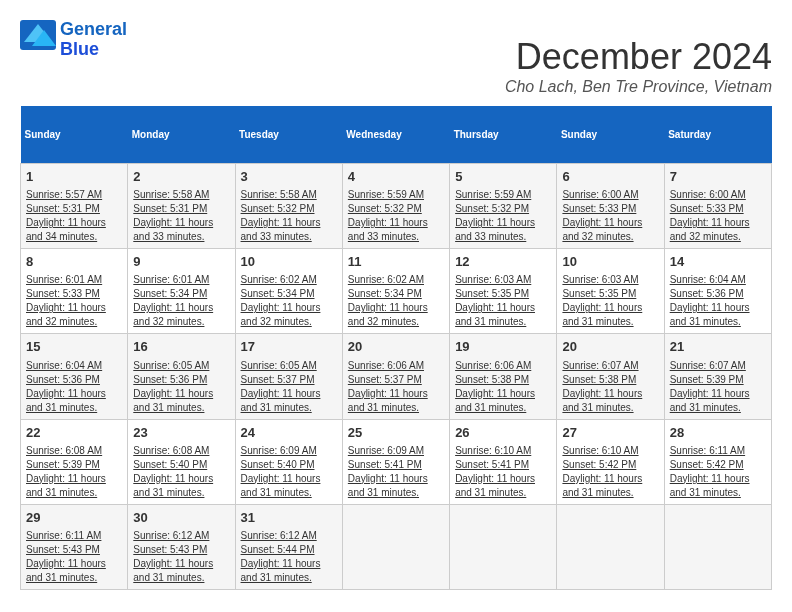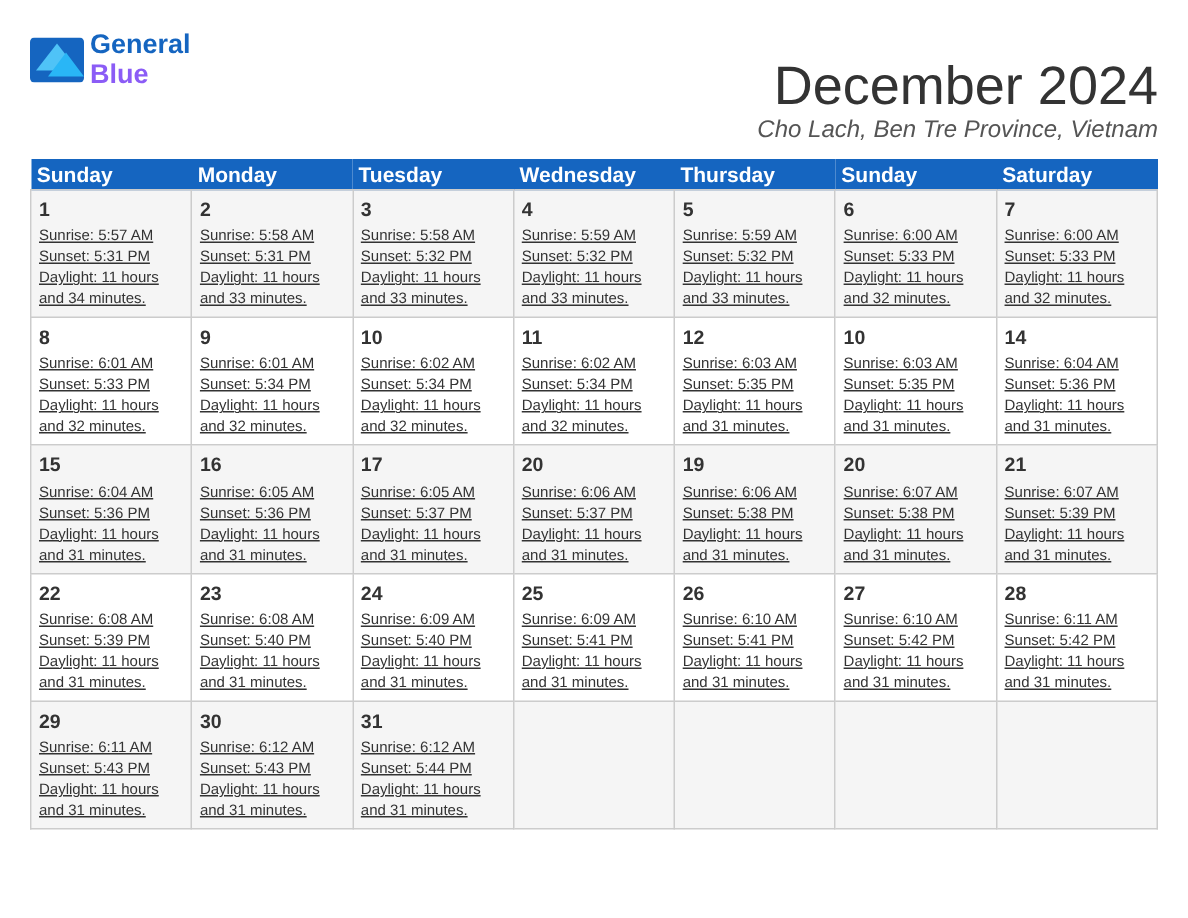--- a/index.html
+++ b/index.html
@@ -11,21 +11,20 @@
       padding: 20px;
     }
     .header {
       display: flex;
       justify-content: space-between;
       align-items: flex-start;
       margin-bottom: 10px;
     }
     .logo {
       display: flex;
-      align-items: center;
       gap: 4px;
     }
     .logo-text {
       font-size: 18px;
       font-weight: bold;
       color: #333;
       line-height: 1.1;
     }
     .logo-text span {
       color: #1565c0;
@@ -49,23 +48,23 @@
       font-style: italic;
     }
     table {
       width: 100%;
       border-collapse: collapse;
       font-size: 11px;
     }
     thead tr th {
       background-color: #1565c0;
       color: #fff;
-      padding: 2px 4px;
+      padding: 23px 4px;
       text-align: left;
-      font-size: 14px;
+      font-size: 10px;
       font-weight: bold;
       margin-top: 16px;
     }
     tbody tr td {
       border: 1px solid #ccc;
       vertical-align: top;
       padding: 4px 5px;
       width: 14.28%;
       min-height: 70px;
       color: #333;
@@ -94,21 +93,21 @@
 
 <div class="header">
   <div class="logo">
     <svg class="logo-icon" viewBox="0 0 36 30" xmlns="http://www.w3.org/2000/svg">
       <rect x="0" y="0" width="36" height="30" rx="3" fill="#1565c0"></rect>
       <polygon points="18,4 32,22 4,22" fill="#4fc3f7"></polygon>
       <polygon points="24,10 36,26 12,26" fill="#29b6f6"></polygon>
     </svg>
     <div class="logo-text">
       <div><span>General</span></div>
-      <div><span style="color:#8b5cf6">Blue</span></div>
+      <div><span style="color:#1d4ed8">Blue</span></div>
     </div>
   </div>
   <div class="title-block">
     <div class="main-title">December 2024</div>
     <div class="subtitle">Cho Lach, Ben Tre Province, Vietnam</div>
   </div>
 </div>
 
 <table>
   <thead>

